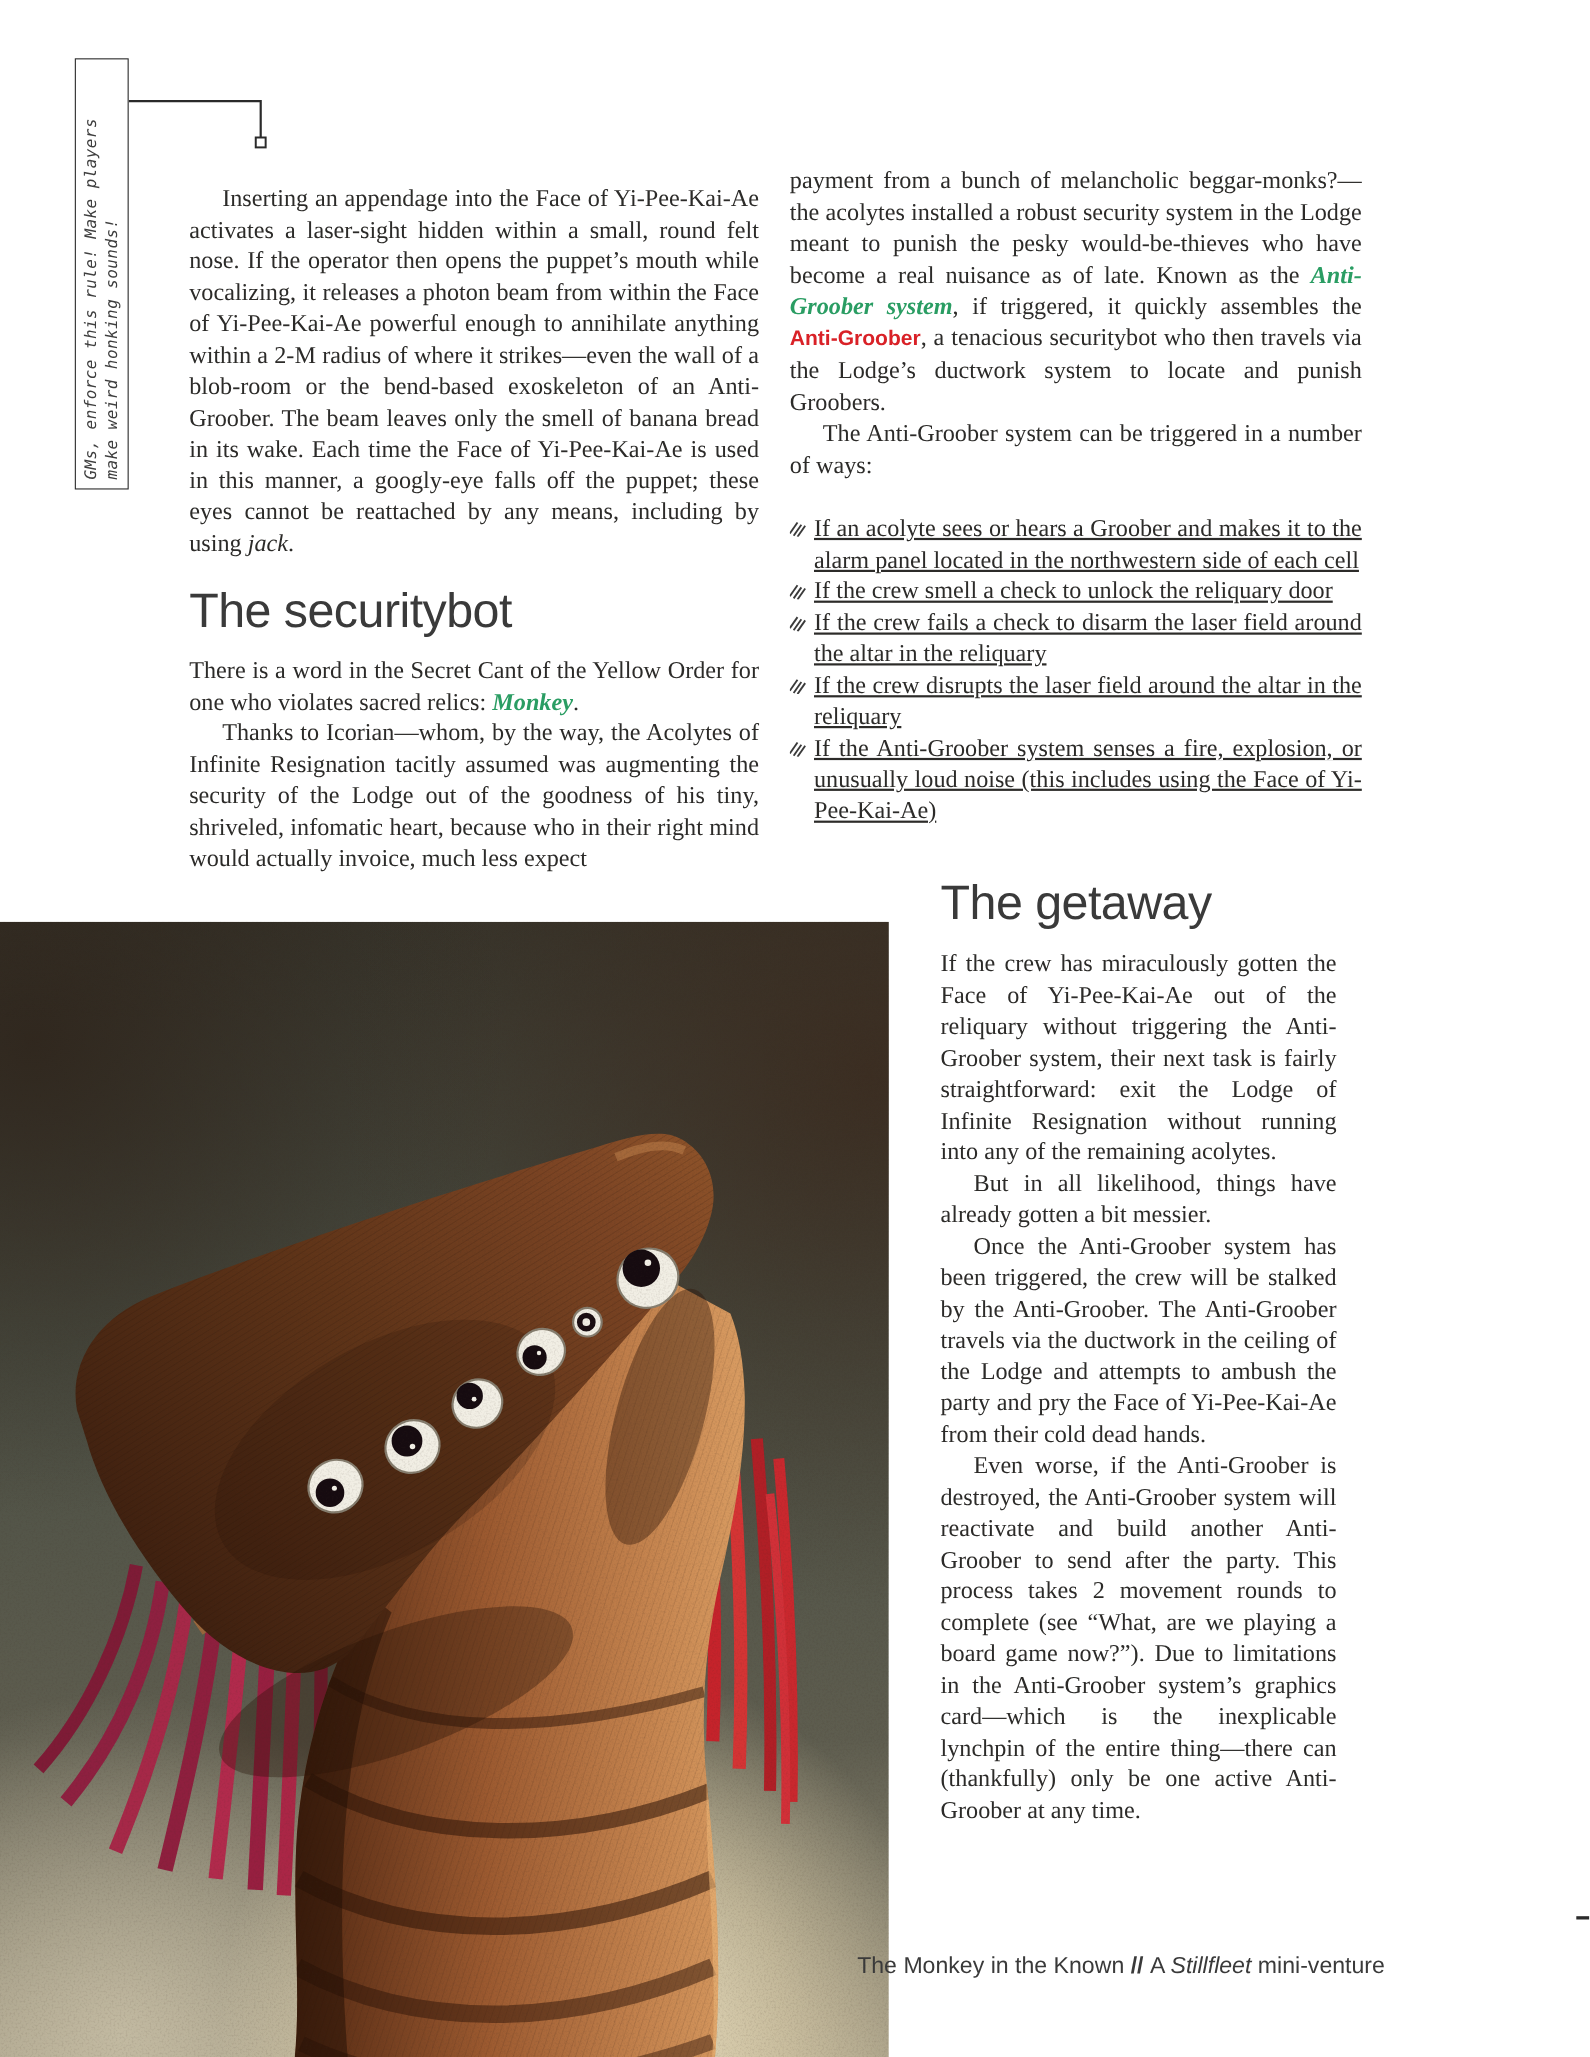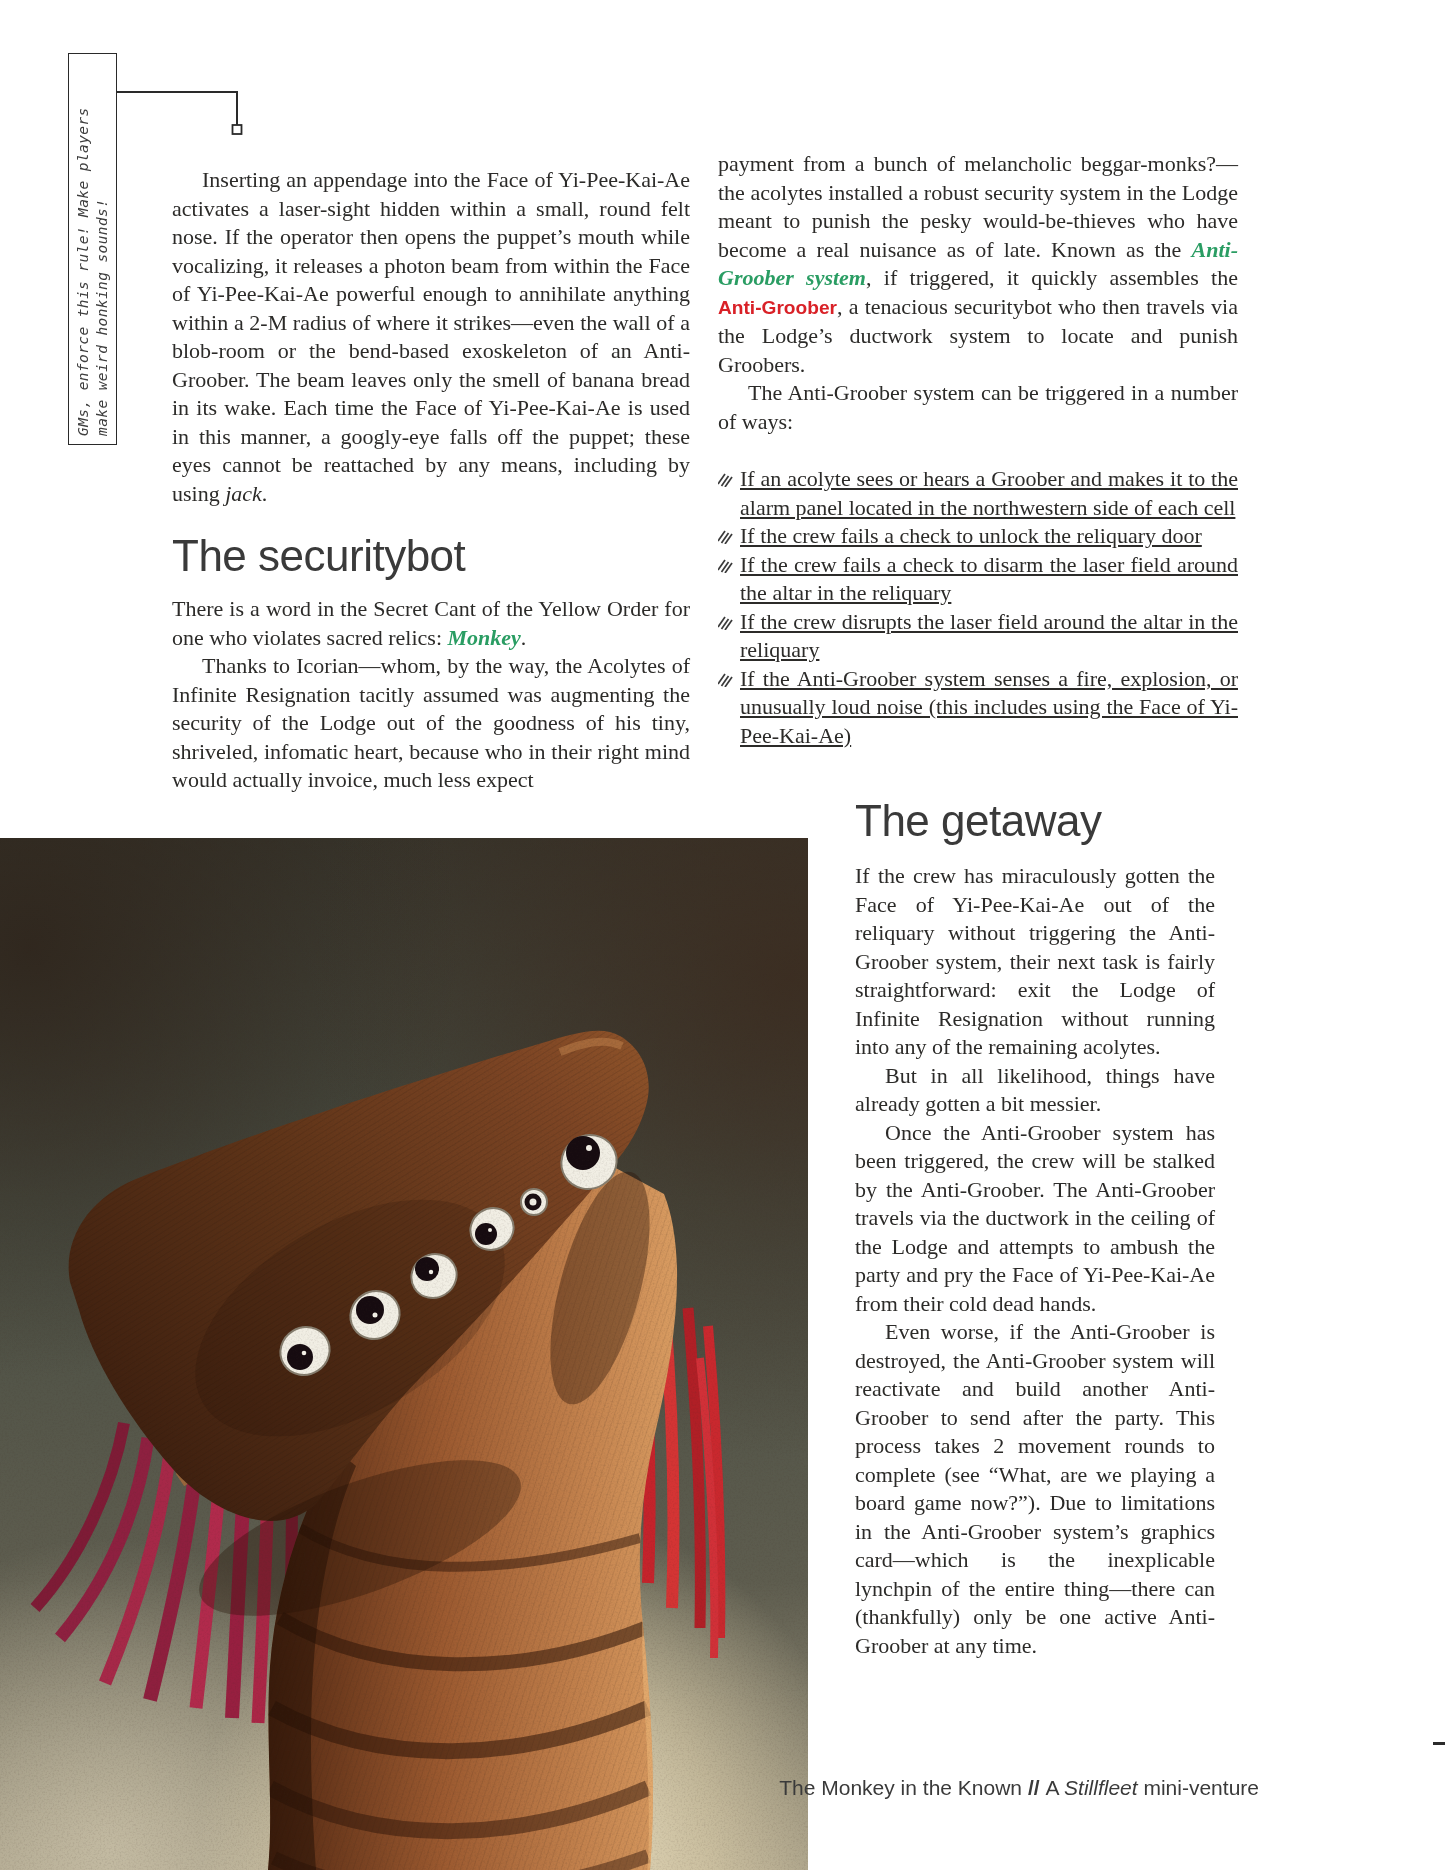--- a/index.html
+++ b/index.html
@@ -87,21 +87,21 @@
         <span>If an acolyte sees or hears a Groober and makes it to the alarm panel located in the northwestern side of each cell</span>
       </li>
       <li>
         <svg class="bullet-glyph" width="15" height="14" viewBox="0 0 15 14">
             <g stroke="#3a3a3a" stroke-width="1.7">
               <line x1="0" y1="11" x2="7" y2="1"></line>
               <line x1="3.5" y1="13" x2="10.5" y2="3"></line>
               <line x1="7" y1="14" x2="14" y2="4"></line>
             </g>
           </svg>
-        <span>If the crew fails a check to unlock the reliquary door</span>
+        <span>If the crew smell a check to unlock the reliquary door</span>
       </li>
       <li>
         <svg class="bullet-glyph" width="15" height="14" viewBox="0 0 15 14">
             <g stroke="#3a3a3a" stroke-width="1.7">
               <line x1="0" y1="11" x2="7" y2="1"></line>
               <line x1="3.5" y1="13" x2="10.5" y2="3"></line>
               <line x1="7" y1="14" x2="14" y2="4"></line>
             </g>
           </svg>
         <span>If the crew fails a check to disarm the laser field around the altar in the reliquary</span>

